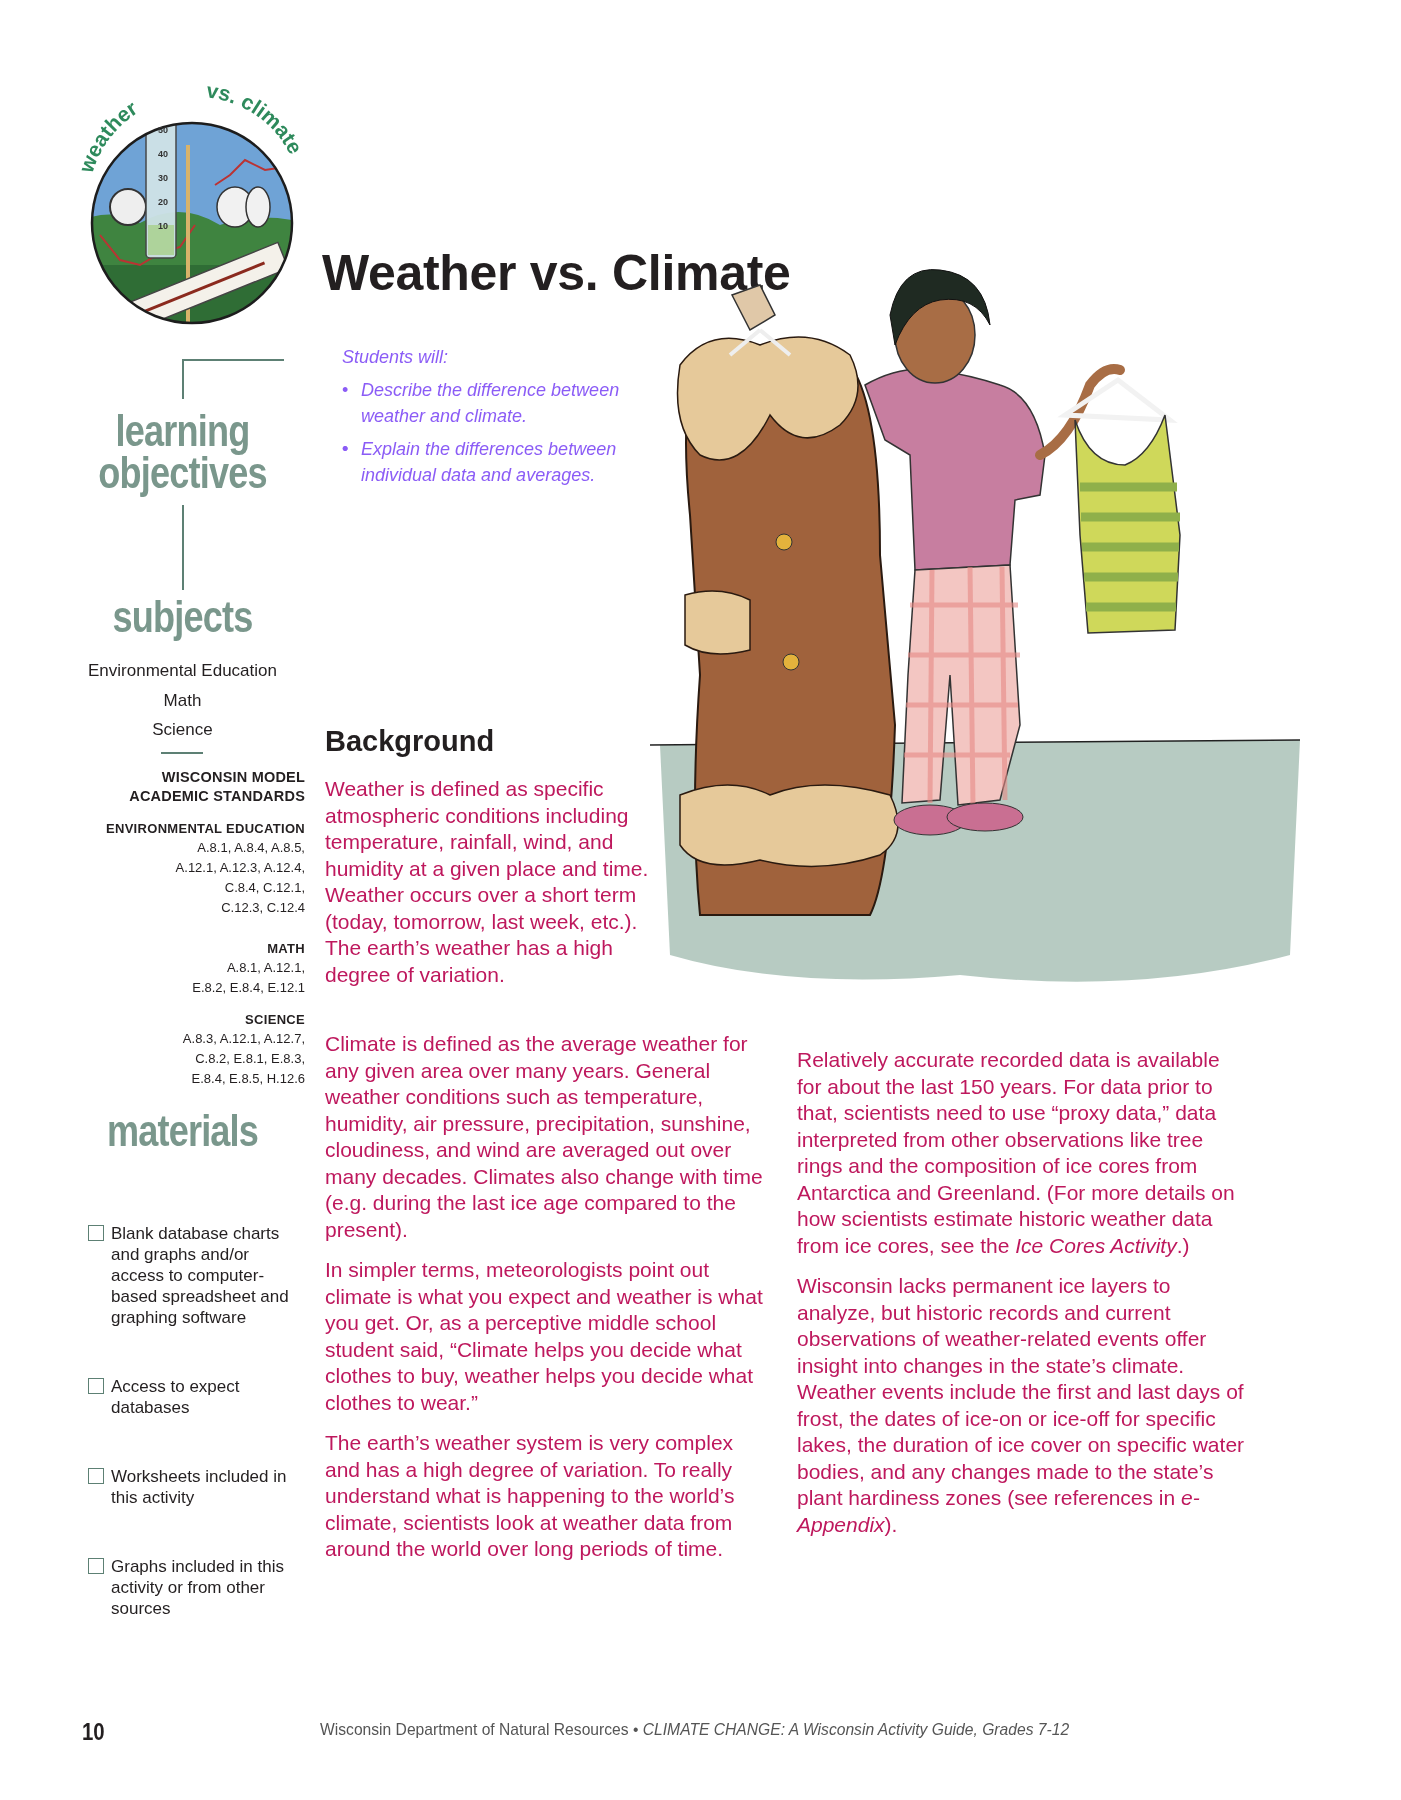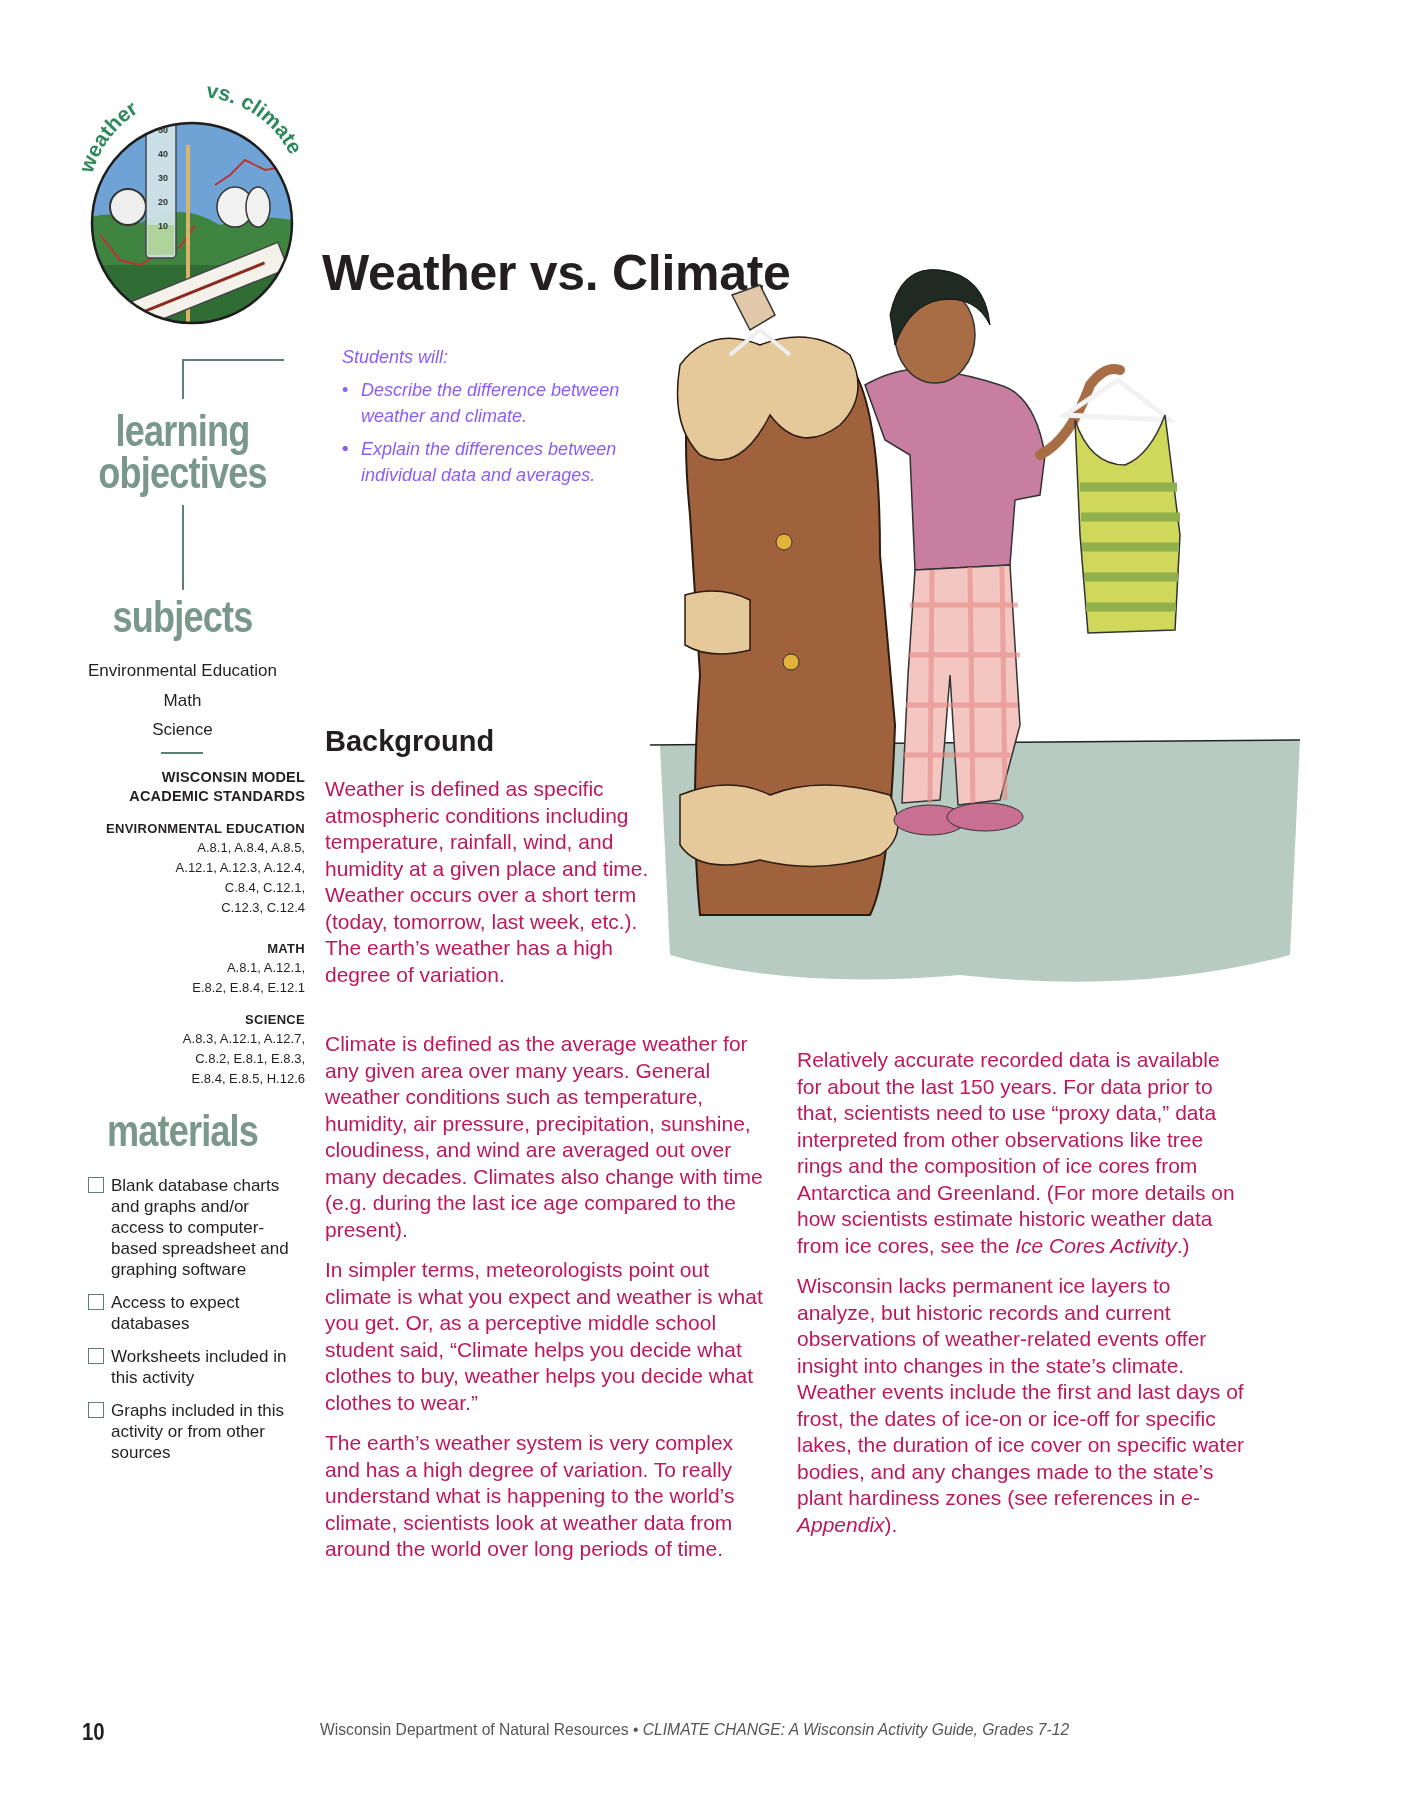--- a/index.html
+++ b/index.html
@@ -22,21 +22,21 @@
   .hline { position:absolute; background:#5d8074; height:1.5px; }
 
   .subjects-list { position:absolute; left:60px; width:245px; top:656px; text-align:center;
                    font-size:17px; line-height:29.5px; color:#231f20; }
   .std-block { position:absolute; left:60px; width:245px; text-align:right; color:#231f20; }
   .std-title { font-size:14.5px; font-weight:bold; line-height:19px; letter-spacing:0.2px; }
   .std-sub { font-size:13px; font-weight:bold; line-height:18px; letter-spacing:0.3px; }
   .std-codes { font-size:13px; line-height:20px; }
 
   .materials { position:absolute; left:88px; top:1175px; width:210px; font-size:17px; line-height:21px; }
-  .mat-item { display:flex; align-items:flex-start; margin-bottom:12px; }
+  .mat-item { display:flex; align-items:flex-start; margin-bottom:12px;margin-top:48px; }
   .checkbox { width:16px; height:16px; border:1.5px solid #5d8074; margin-top:2px; margin-right:7px; flex:none; box-sizing:border-box; }
 
   
   #title { left:322px; top:244px; font-size:50px; font-weight:bold; color:#231f20; letter-spacing:-0.3px; }
   #objectives { left:322px; top:344px; width:320px; font-style:italic; font-size:18px; line-height:26.5px; color:#8b5cf6;margin-left:20px; }
   #objectives .intro { margin-bottom:6px; }
   #objectives ul { list-style:none; margin:0; padding:0; }
   #objectives li { position:relative; padding-left:19px; margin-bottom:6px; }
   #objectives li .bullet { position:absolute; left:0; top:0; font-style:normal; }
 

